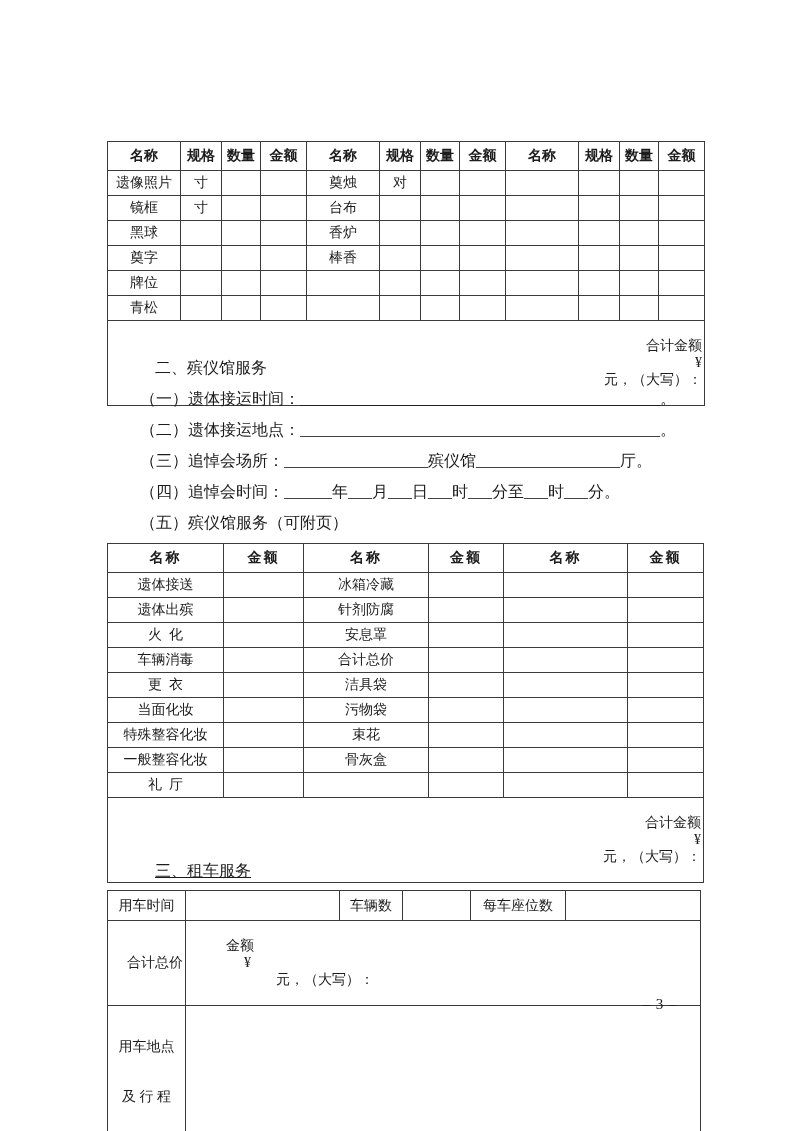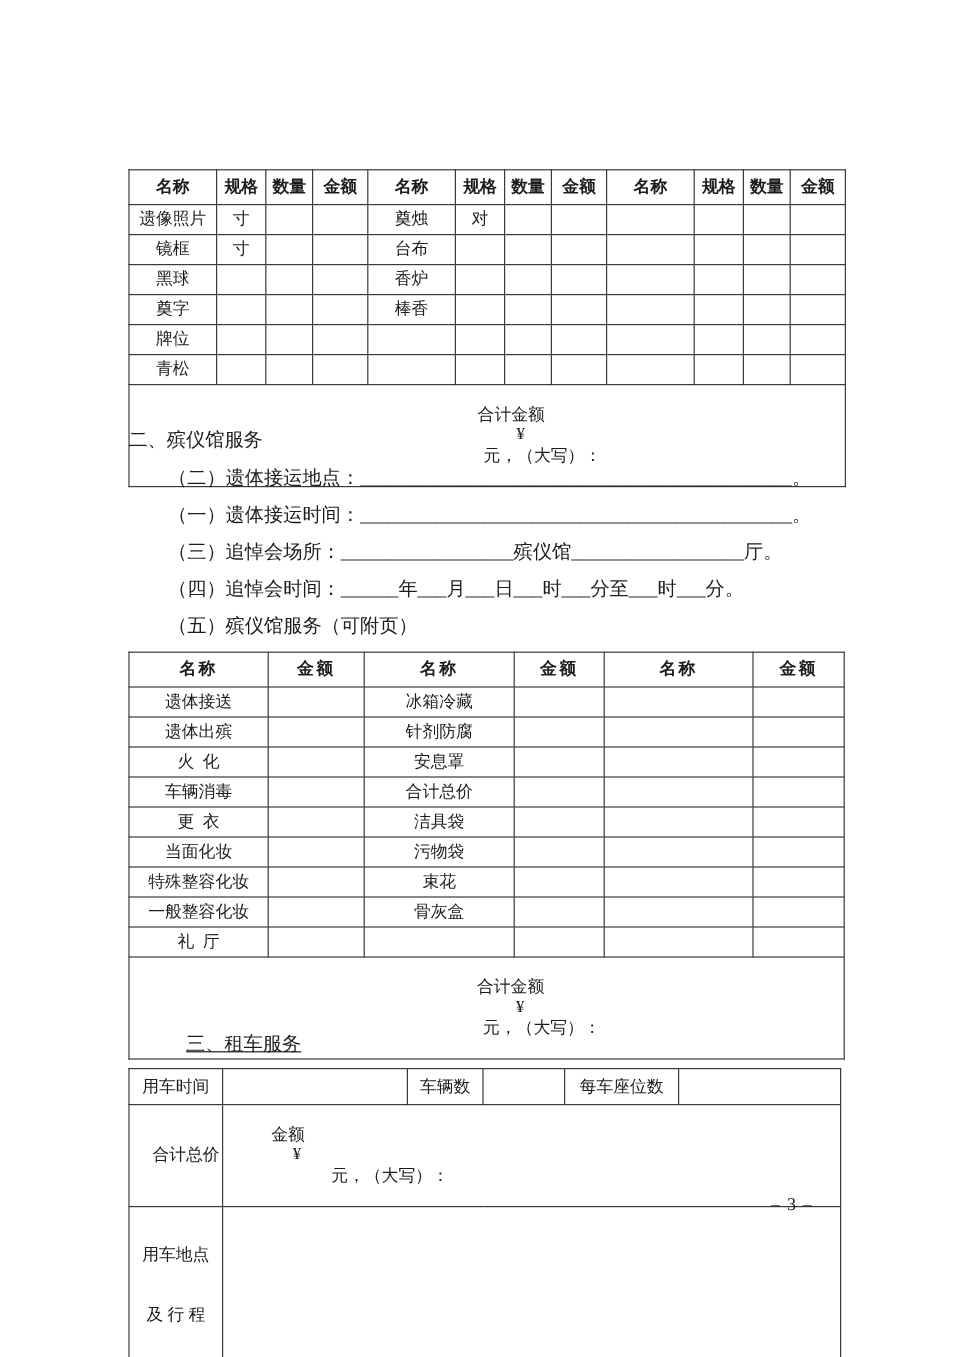--- a/index.html
+++ b/index.html
@@ -16,26 +16,26 @@
     text-align:center; padding:0 2px; overflow:hidden; white-space:pre;
     vertical-align:middle;
   }
   th { font-weight:bold; }
   .t1 { position:absolute; left:107px; top:141px; width:597px; }
   .t1 th { height:29px; }
   .t1 td { height:25px; }
   .t2 { position:absolute; left:107px; top:543px; width:596px; }
   .t2 th { height:29px; letter-spacing:2px; }
   .t2 td { height:25px; }
-  .total-cell { text-align:center; padding-left:14px !important; height:26px !important; }
+  .total-cell { text-align:right; padding-left:14px !important; height:26px !important; }
   .t2 .total-cell { height:27px !important; letter-spacing:normal; }
   .currency { margin-left:16px; }
   .total-suffix { margin-left:52px; }
   .sec2 { position:absolute; left:107px; top:352px; width:640px; font-size:16px; overflow:hidden; }
-  .sec-heading { height:31px; line-height:31px; white-space:nowrap; }
+  .sec-heading { padding-left:48px; height:31px; line-height:31px; white-space:nowrap; }
   .form-line { padding-left:33px; height:31px; line-height:31px; white-space:nowrap; overflow:hidden; }
   .sec3-heading { position:absolute; left:107px; top:855px; width:400px; padding-left:48px; font-size:16px; height:32px; line-height:32px;text-decoration:underline; }
   .t3 { position:absolute; left:107px; top:890px; width:593px; }
   .t3 .r1 td { height:30px; }
   .t3 .r2 td { height:27px; text-align:left; }
   .t3 .r3 td { height:40px; }
   .t3 .amt-cell { padding-left:12px; }
   .t3 .cur { margin-left:18px; }
   .t3 .suf { margin-left:50px; }
   .t3 .route-label div { line-height:18px; font-size:14px; }
@@ -165,22 +165,22 @@
         <span>合计金额</span>
         <span class="currency">¥</span>
         <span class="total-suffix">元，（大写）：</span>
       </td>
     </tr>
   </tbody>
     </table>
 
   <div class="sec2">
     <div class="sec-heading">二、殡仪馆服务</div>
+    <div class="form-line">（一）遗体接运时间：_____________________________________________。</div>
     <div class="form-line">（二）遗体接运地点：_____________________________________________。</div>
-    <div class="form-line">（一）遗体接运时间：_____________________________________________。</div>
     <div class="form-line">（三）追悼会场所：__________________殡仪馆__________________厅。</div>
     <div class="form-line">（四）追悼会时间：______年___月___日___时___分至___时___分。</div>
     <div class="form-line">（五）殡仪馆服务（可附页）</div>
   </div>
 
   <table class="t2">
     <colgroup>
       <col style="width:116px">
         <col style="width:80px">
         <col style="width:125px">

